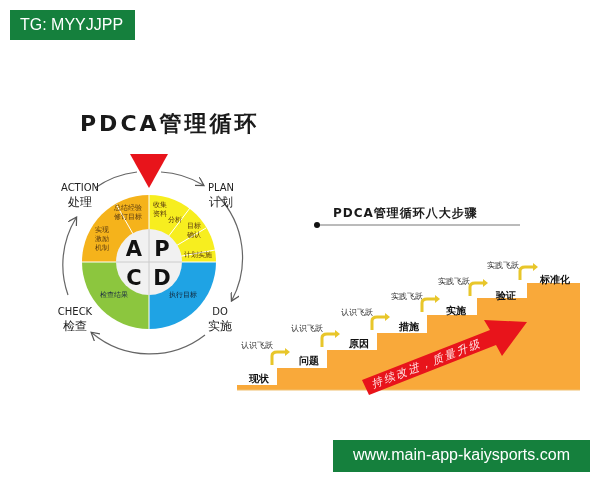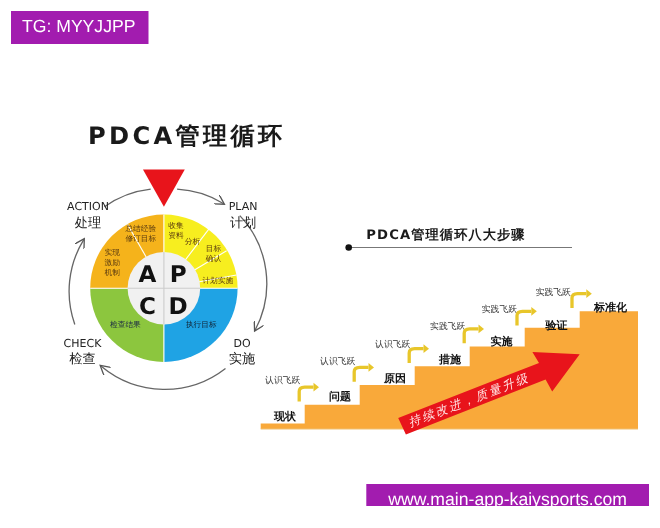--- a/index.html
+++ b/index.html
@@ -1,20 +1,20 @@
 <!DOCTYPE html>
 <html><head>
 <meta charset="utf-8">
 <style>
   html, body { margin:0; padding:0; }
   body { width:600px; height:480px; background:#ffffff; position:relative; overflow:hidden;
          font-family:"DejaVu Sans", sans-serif; }
-  .wm { position:absolute; background:#a21caf; color:#ffffff; font-family:"Liberation Sans", sans-serif; }
+  .wm { position:absolute; background:#15803d; color:#ffffff; font-family:"Liberation Sans", sans-serif; }
   #wm-top { left:10px; top:10px; width:125px; height:30px; line-height:30px; font-size:16px; padding-left:10px; box-sizing:border-box; }
-  #wm-bottom { left:333px; top:440px; width:257px; height:20px; line-height:30px; font-size:16px; text-align:center; }
+  #wm-bottom { left:333px; top:440px; width:257px; height:32px; line-height:30px; font-size:16px; text-align:center; }
   svg { position:absolute; left:0; top:0; }
   .t-title { font-family:"DejaVu Sans", sans-serif; font-weight:bold; fill:#1a1a1a; }
 </style>
 </head>
 <body>
 
 <svg width="600" height="480" viewBox="0 0 600 480">
   <defs>
     <marker id="arrh" markerWidth="8" markerHeight="8" refX="6" refY="4" orient="auto">
       <path d="M0,0 L7,4 L0,8" fill="none" stroke="#555" stroke-width="1"></path>

